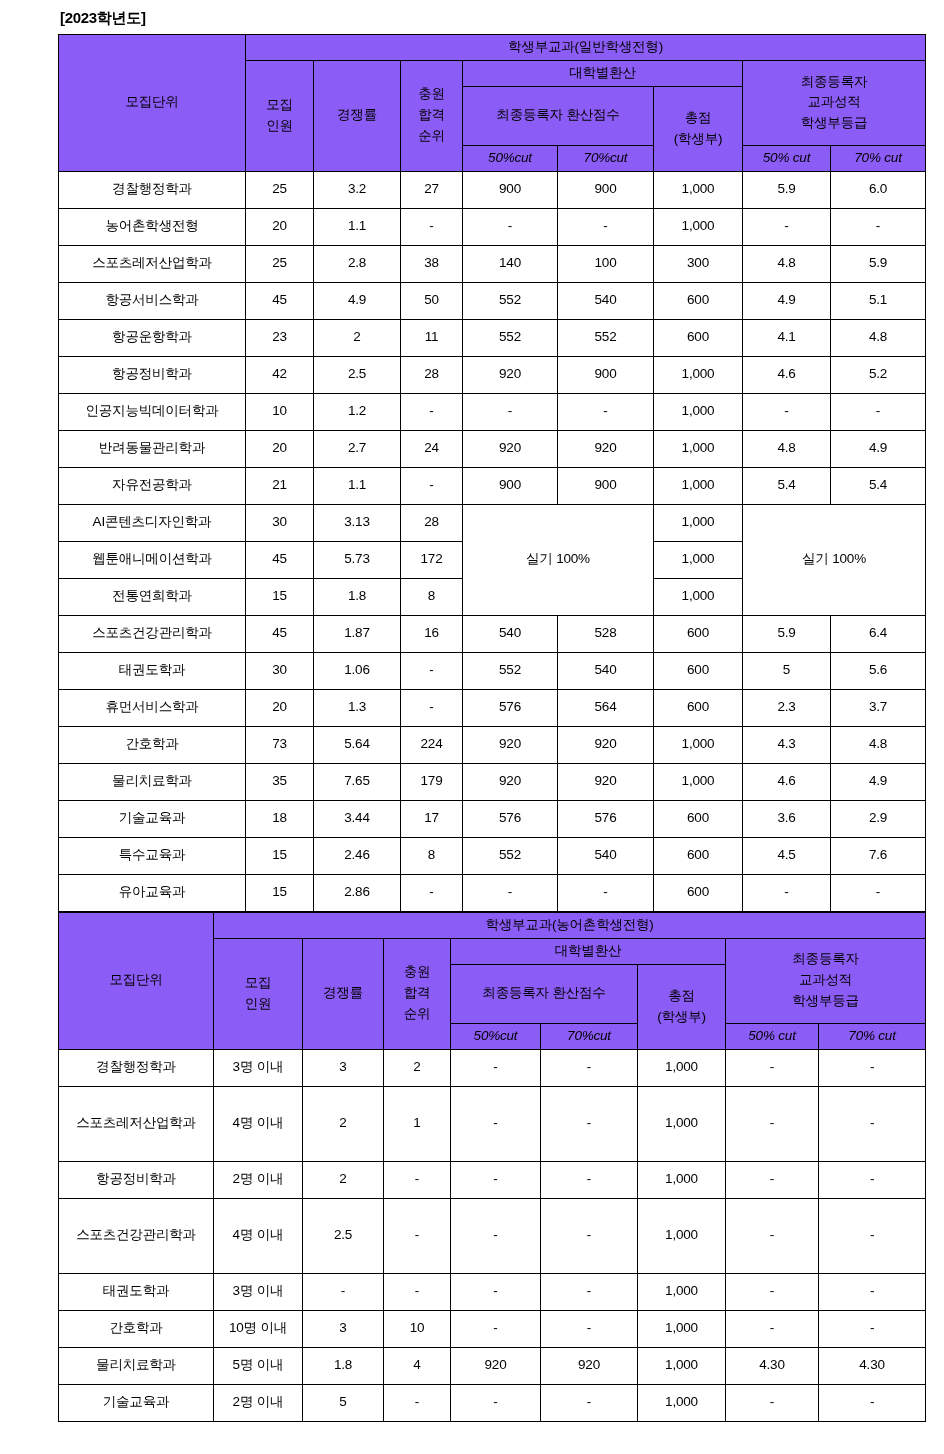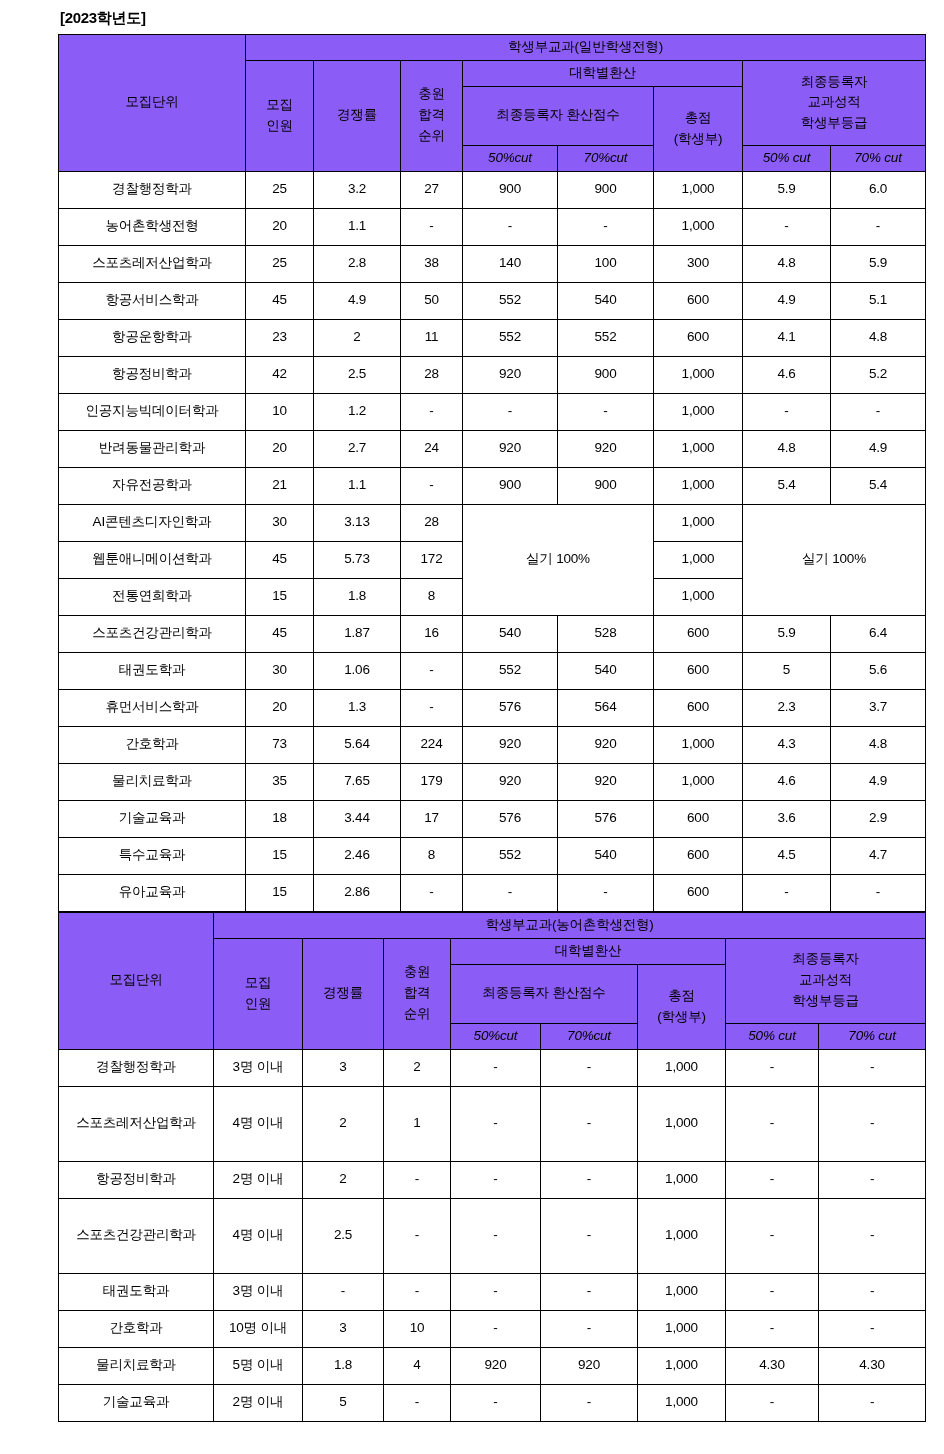--- a/index.html
+++ b/index.html
@@ -327,21 +327,21 @@
         </tr>
         <tr class="r-std">
           <td class="unit-cell">특수교육과</td>
           <td>15</td>
           <td>2.46</td>
           <td>8</td>
           <td>552</td>
           <td>540</td>
           <td>600</td>
           <td>4.5</td>
-          <td>4.7</td>
+          <td>7.6</td>
         </tr>
         <tr class="r-std">
           <td class="unit-cell">유아교육과</td>
           <td>15</td>
           <td>2.86</td>
           <td>-</td>
           <td>-</td>
           <td>-</td>
           <td>600</td>
           <td>-</td>

